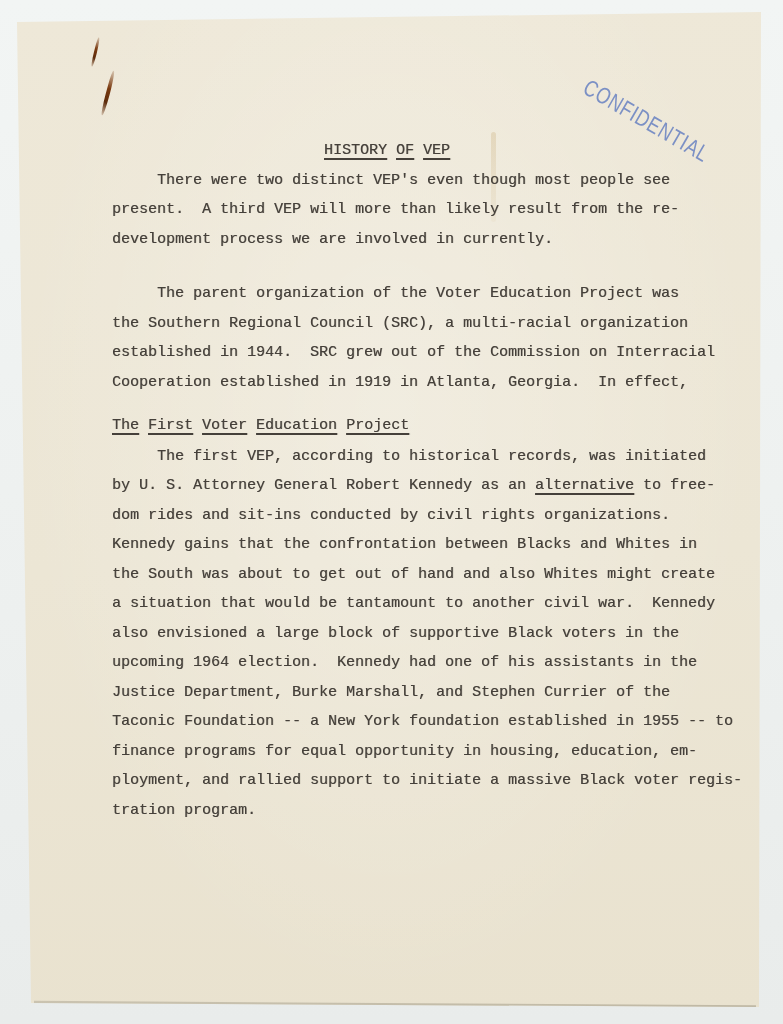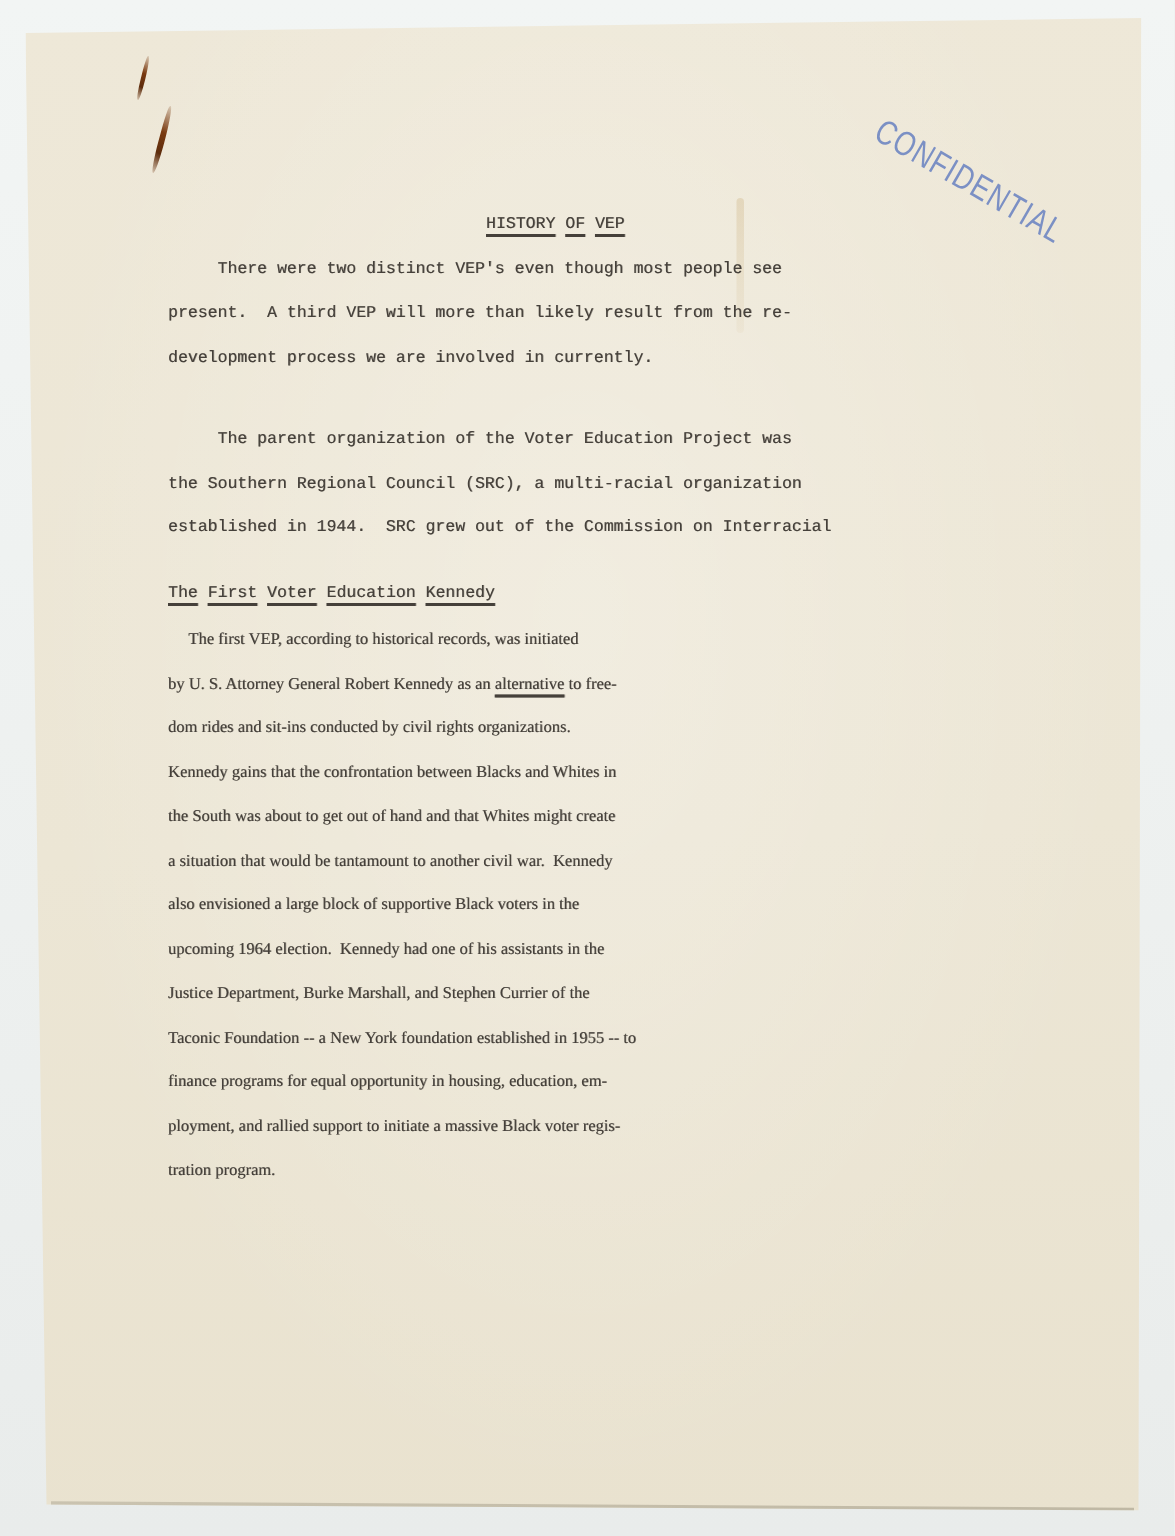--- a/index.html
+++ b/index.html
@@ -56,32 +56,32 @@
     letter-spacing: 1px;
     color: #6c84c2;
     opacity: 0.88;
     white-space: nowrap;
   }
   .doc-text {
     position: absolute;
     left: 98px; top: 126px;
     width: 648px;
     color: #45403a;
-    font-size: 11px;
+    font-size: 15px;
     line-height: 29.5px;
     text-shadow: 0.4px 0 0 rgba(69,64,58,0.55);
   }
   .doc-title {
     padding-left: 212px;
     white-space: pre;
   }
   .block { margin: 0; }
   .block.para-2 { margin-top: 25px; }
   .block.section-heading { margin-top: 14px; }
-  .block.para-3 { margin-top: 1px; font-family: Liberation Serif, serif; }
+  .block.para-3 { margin-top: 1px; }
   .line { white-space: pre; }
   u {
     text-decoration: underline;
     text-underline-offset: 4px;
     text-decoration-thickness: 1.5px;
   }
 </style>
 </head>
 <body>
 
@@ -99,30 +99,31 @@
       <div id="doc-body">
           <div class="block para-1">
             <div class="line">     There were two distinct VEP's even though most people see</div>
             <div class="line">present.  A third VEP will more than likely result from the re-</div>
             <div class="line">development process we are involved in currently.</div>
           </div>
           <div class="block para-2">
             <div class="line">     The parent organization of the Voter Education Project was</div>
             <div class="line">the Southern Regional Council (SRC), a multi-racial organization</div>
             <div class="line">established in 1944.  SRC grew out of the Commission on Interracial</div>
+            <div class="line">Cooperation established in 1919 in Atlanta, Georgia.  In effect,</div>
           </div>
           <div class="block section-heading">
-            <div class="line"><u>The</u> <u>First</u> <u>Voter</u> <u>Education</u> <u>Kennedy</u></div>
+            <div class="line"><u>The</u> <u>First</u> <u>Voter</u> <u>Education</u> <u>Project</u></div>
           </div>
           <div class="block para-3">
             <div class="line">     The first VEP, according to historical records, was initiated</div>
             <div class="line">by U. S. Attorney General Robert Kennedy as an <u>alternative</u> to free-</div>
             <div class="line">dom rides and sit-ins conducted by civil rights organizations.</div>
             <div class="line">Kennedy gains that the confrontation between Blacks and Whites in</div>
-            <div class="line">the South was about to get out of hand and that Whites might create</div>
+            <div class="line">the South was about to get out of hand and also Whites might create</div>
             <div class="line">a situation that would be tantamount to another civil war.  Kennedy</div>
             <div class="line">also envisioned a large block of supportive Black voters in the</div>
             <div class="line">upcoming 1964 election.  Kennedy had one of his assistants in the</div>
             <div class="line">Justice Department, Burke Marshall, and Stephen Currier of the</div>
             <div class="line">Taconic Foundation -- a New York foundation established in 1955 -- to</div>
             <div class="line">finance programs for equal opportunity in housing, education, em-</div>
             <div class="line">ployment, and rallied support to initiate a massive Black voter regis-</div>
             <div class="line">tration program.</div>
           </div>
         </div>

